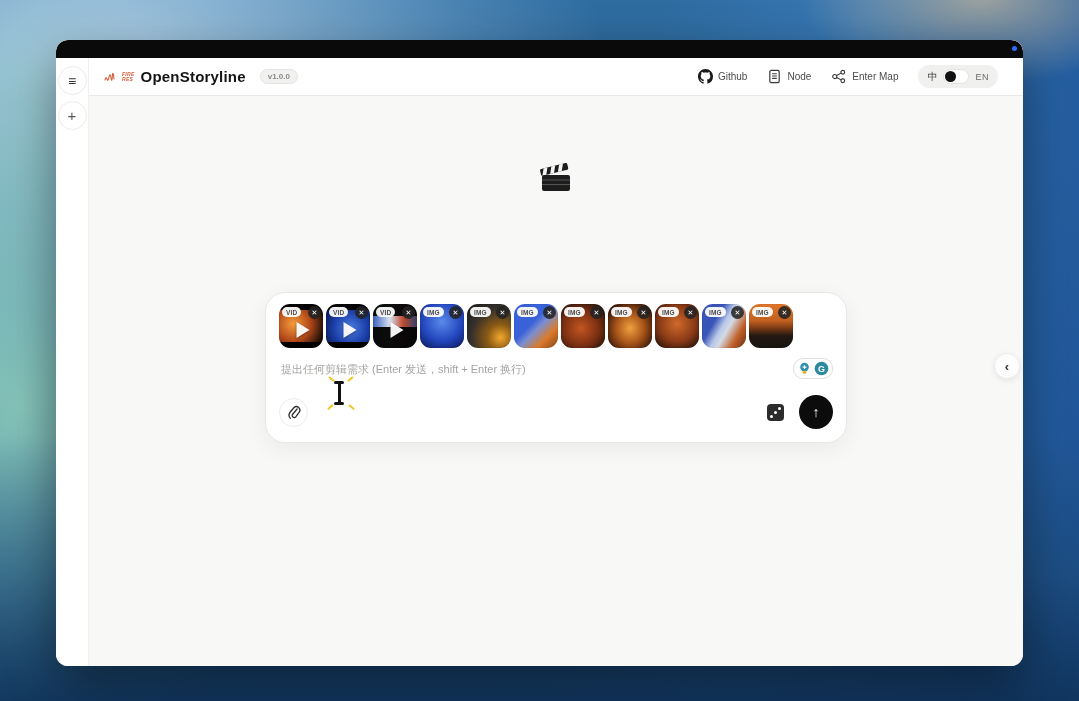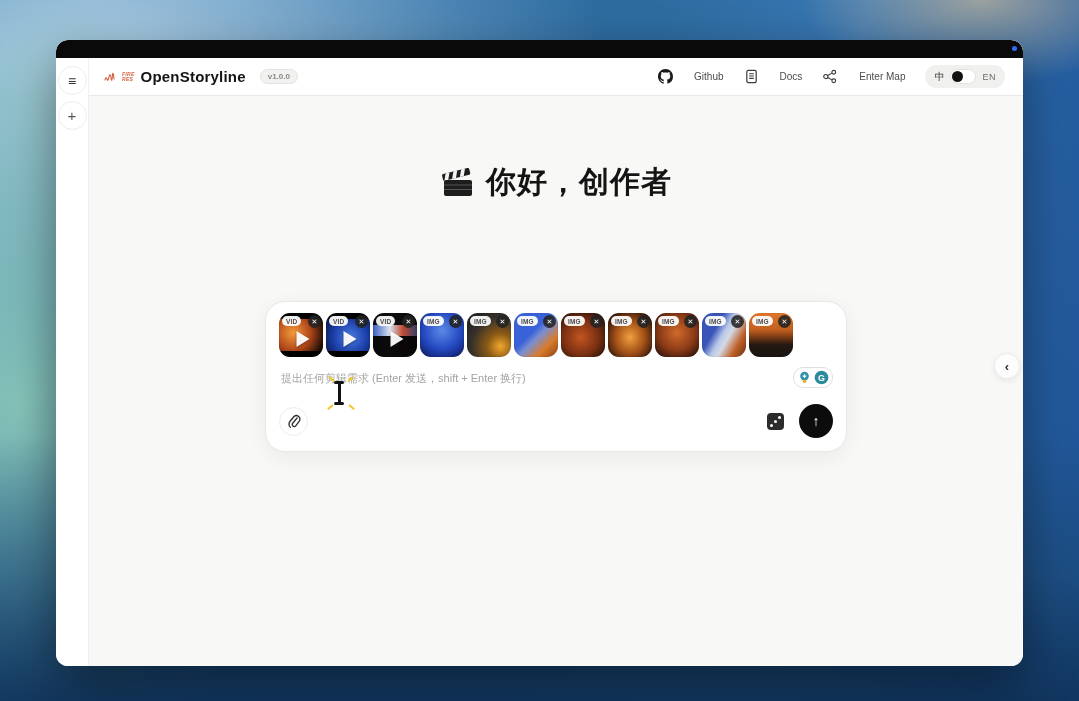--- a/index.html
+++ b/index.html
@@ -25,31 +25,31 @@
   .window-body { flex:1; display:flex; min-height:0; }
 
   
   .left-rail { width:33px; background:#ffffff; border-right:1px solid #f0f0ee; display:flex; flex-direction:column; align-items:center; padding-top:8px; gap:6px; flex:0 0 auto; }
   .rail-btn { width:29px; height:29px; border-radius:50%; background:#fff; border:1px solid #ececec; display:flex; align-items:center; justify-content:center; color:#333; font-size:14px; font-weight:bold; cursor:pointer; }
   .rail-btn.plus { color:#555; font-weight:normal; font-size:15px; }
 
   .right-col { flex:1; display:flex; flex-direction:column; min-width:0; position:relative; }
 
   
-  .app-header { height:38px; background:#fff; border-bottom:1px solid #e9e9e7; display:flex; align-items:center; padding:0 18px 0 15px; flex:0 0 auto; }
+  .app-header { height:38px; background:#fff; border-bottom:1px solid #e9e9e7; display:flex; align-items:center; padding:0 25px 0 15px; flex:0 0 auto; }
   .logo-wrap { display:flex; align-items:center; gap:6px; }
   .logo-mark { display:flex; align-items:center; gap:1px; }
   .logo-scribble { width:17px; height:12px; }
   .logo-mark-text { display:flex; flex-direction:column; line-height:5px; }
   .logo-mark-text span { color:#d45f3c; font-size:5px; font-weight:bold; font-style:italic; letter-spacing:.3px; }
   .app-name { font-size:15px; font-weight:800; color:#141414; letter-spacing:.2px; }
   .version-badge { margin-left:8px; background:#f1f1f0; border:1px solid #e3e3e1; color:#8a8a88; font-size:8px; font-weight:bold; padding:2px 7px; border-radius:9px; }
 
   .header-right { margin-left:auto; display:flex; align-items:center; gap:20px; }
-  .nav-item { display:flex; align-items:center; gap:21px; color:#4c4c4c; font-size:10px; cursor:pointer; }
+  .nav-item { display:flex; align-items:center; gap:5px; color:#4c4c4c; font-size:10px; cursor:pointer; }
   .nav-item svg { display:block; }
 
   .lang-toggle { display:flex; align-items:center; gap:6px; background:#f0f0ef; border-radius:13px; padding:4px 9px; cursor:pointer; }
   .lang-zh { font-size:10px; color:#3a3a3a; }
   .lang-en { font-size:9px; color:#6b6b6b; letter-spacing:.5px; }
   .toggle-track { width:26px; height:15px; border-radius:8px; background:#ffffff; border:1px solid #e2e2e0; position:relative; }
   .toggle-knob { position:absolute; left:1px; top:1px; width:11px; height:11px; border-radius:50%; background:#111; }
 
   
   .main-area { flex:1; background:#f8f8f6; overflow:hidden; display:flex; flex-direction:column; align-items:center; }
@@ -161,21 +161,21 @@
               </svg>
               <span>Github</span>
             </div>
             <div class="nav-item">
               <svg width="15" height="15" viewBox="0 0 16 16">
                 <rect x="3" y="1.5" width="10" height="13" rx="1.5" fill="none" stroke="#3a3a3a" stroke-width="1.3"></rect>
                 <line x1="5.5" y1="5" x2="10.5" y2="5" stroke="#3a3a3a" stroke-width="1.1"></line>
                 <line x1="5.5" y1="7.5" x2="10.5" y2="7.5" stroke="#3a3a3a" stroke-width="1.1"></line>
                 <line x1="5.5" y1="10" x2="10.5" y2="10" stroke="#3a3a3a" stroke-width="1.1"></line>
               </svg>
-              <span>Docs</span>
+              <span>Node</span>
             </div>
             <div class="nav-item">
               <svg width="16" height="15" viewBox="0 0 17 16">
                 <circle cx="4" cy="8" r="2.2" fill="none" stroke="#3a3a3a" stroke-width="1.2"></circle>
                 <circle cx="12.5" cy="3.5" r="2" fill="none" stroke="#3a3a3a" stroke-width="1.2"></circle>
                 <circle cx="12.5" cy="12.5" r="2" fill="none" stroke="#3a3a3a" stroke-width="1.2"></circle>
                 <line x1="6" y1="7" x2="10.7" y2="4.4" stroke="#3a3a3a" stroke-width="1.2"></line>
                 <line x1="6" y1="9" x2="10.7" y2="11.6" stroke="#3a3a3a" stroke-width="1.2"></line>
               </svg>
               <span>Enter Map</span>
@@ -195,21 +195,20 @@
           <div class="greeting">
             <svg width="36" height="32" viewBox="0 0 36 32">
               <g transform="rotate(-14 8 12)">
                 <rect x="3" y="6" width="28" height="7" rx="1.5" fill="#1d1d1d"></rect>
                 <path d="M7 6 l4 0 -3 7 -4 0 z M15 6 l4 0 -3 7 -4 0 z M23 6 l4 0 -3 7 -4 0 z" fill="#f4f4f4"></path>
               </g>
               <rect x="4" y="13" width="28" height="16" rx="2" fill="#1d1d1d"></rect>
               <line x1="4" y1="18" x2="32" y2="18" stroke="#555" stroke-width="1"></line>
               <line x1="4" y1="22.5" x2="32" y2="22.5" stroke="#555" stroke-width="1"></line>
             </svg>
-            <span class="greeting-text">你好，创作者</span>
           </div>
 
           <div class="composer">
 
             <div class="thumb-row">
               <div class="thumb t1">
                 <span class="play-icon"></span>
                 <span class="thumb-badge">VID</span>
                 <span class="thumb-close">✕</span>
               </div>

